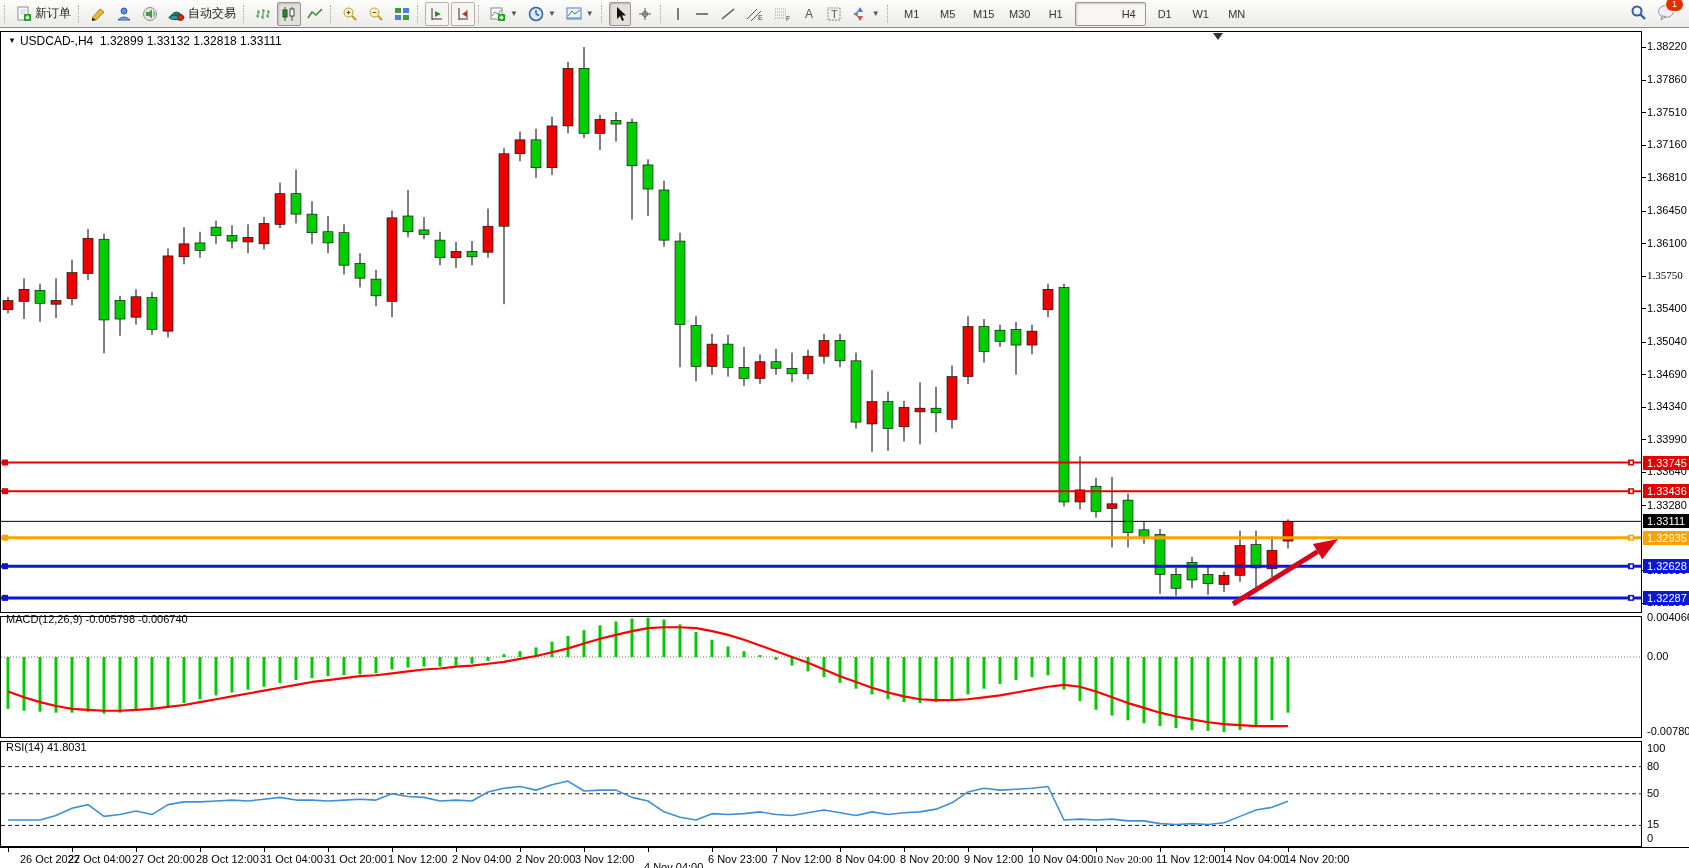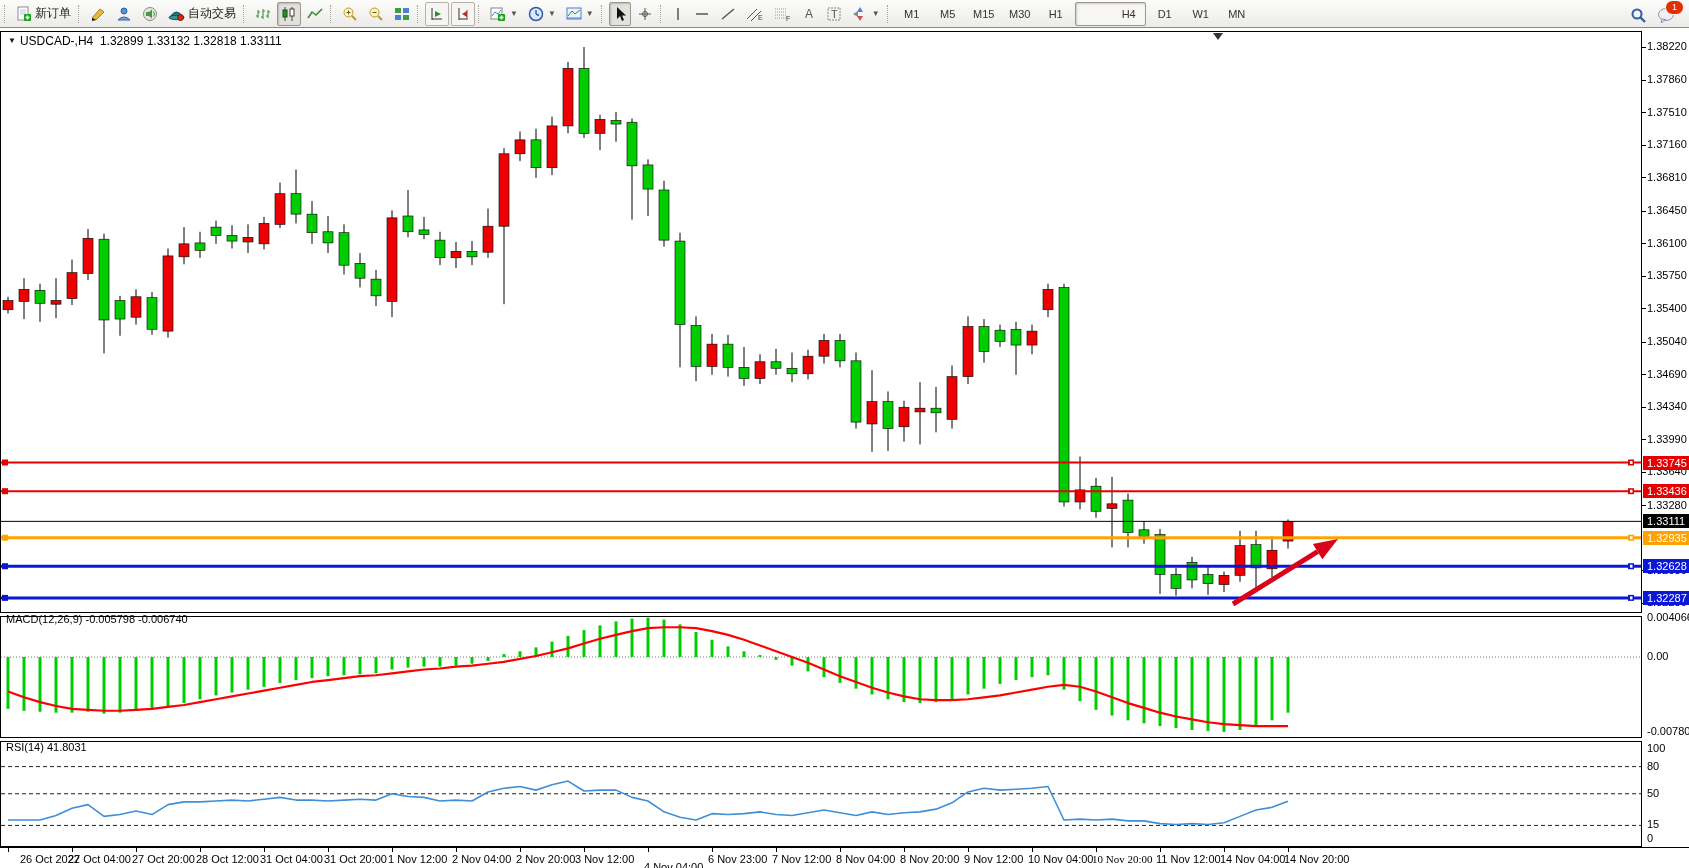--- a/index.html
+++ b/index.html
@@ -1,20 +1,20 @@
 <!DOCTYPE html>
 <html><head>
 <meta charset="utf-8">
 <style>
   html,body{margin:0;padding:0;background:#d4d0c8;font-family:"Liberation Sans",sans-serif;}
   .app{position:relative;width:1689px;height:868px;background:#f0efed;overflow:hidden;}
   
   .toolbar{position:absolute;left:0;top:0;width:1689px;height:27px;
     background:linear-gradient(#fcfcfb,#ecebe8);border-bottom:1px solid #b9b6ad;
-    display:flex;align-items:flex-end;white-space:nowrap;overflow:hidden;}
+    display:flex;align-items:flex-start;white-space:nowrap;overflow:hidden;}
   .tgroup{display:flex;align-items:center;height:27px;padding:0 2px;}
   .grip{width:4px;height:18px;margin:0 2px;border-left:1px dotted #a9a69d;}
   .tbtn{display:inline-flex;align-items:center;gap:3px;height:22px;padding:0 3px;margin:0 1px;
     border:1px solid transparent;border-radius:2px;font-size:12px;color:#222;cursor:default;}
   .tbtn.pressed{border:1px solid #9a978e;background:#e3e1dc;box-shadow:inset 1px 1px 2px rgba(0,0,0,.18);}
   .tbtn.framed{border:1px solid #b5b2a9;background:#f6f5f2;}
   .tbtn svg{display:block;}
   .caret{font-size:8px;color:#555;margin-left:1px;}
   .tf{min-width:26px;justify-content:center;font-size:11px;color:#333;}
   .tf.pressed{background:#f7f6f3;padding-left:40px;}
@@ -605,21 +605,21 @@
         <div class="axlab" style="top: 74.9235px;">1.37510</div>
         <div class="axdash" style="top: 81.4235px;"></div>
         <div class="axlab" style="top: 107.421px;">1.37160</div>
         <div class="axdash" style="top: 113.921px;"></div>
         <div class="axlab" style="top: 139.918px;">1.36810</div>
         <div class="axdash" style="top: 146.418px;"></div>
         <div class="axlab" style="top: 173.345px;">1.36450</div>
         <div class="axdash" style="top: 179.845px;"></div>
         <div class="axlab" style="top: 205.842px;">1.36100</div>
         <div class="axdash" style="top: 212.342px;"></div>
-        <div class="axlab" style="top: 238.339px;">1.35750</div>
+        <div class="axlab" style="top: 238.339px; font-family: Liberation Serif, serif;">1.35750</div>
         <div class="axdash" style="top: 244.839px;"></div>
         <div class="axlab" style="top: 270.837px;">1.35400</div>
         <div class="axdash" style="top: 277.337px;"></div>
         <div class="axlab" style="top: 304.263px;">1.35040</div>
         <div class="axdash" style="top: 310.763px;"></div>
         <div class="axlab" style="top: 336.76px;">1.34690</div>
         <div class="axdash" style="top: 343.26px;"></div>
         <div class="axlab" style="top: 369.258px;">1.34340</div>
         <div class="axdash" style="top: 375.758px;"></div>
         <div class="axlab" style="top: 401.755px;">1.33990</div>

